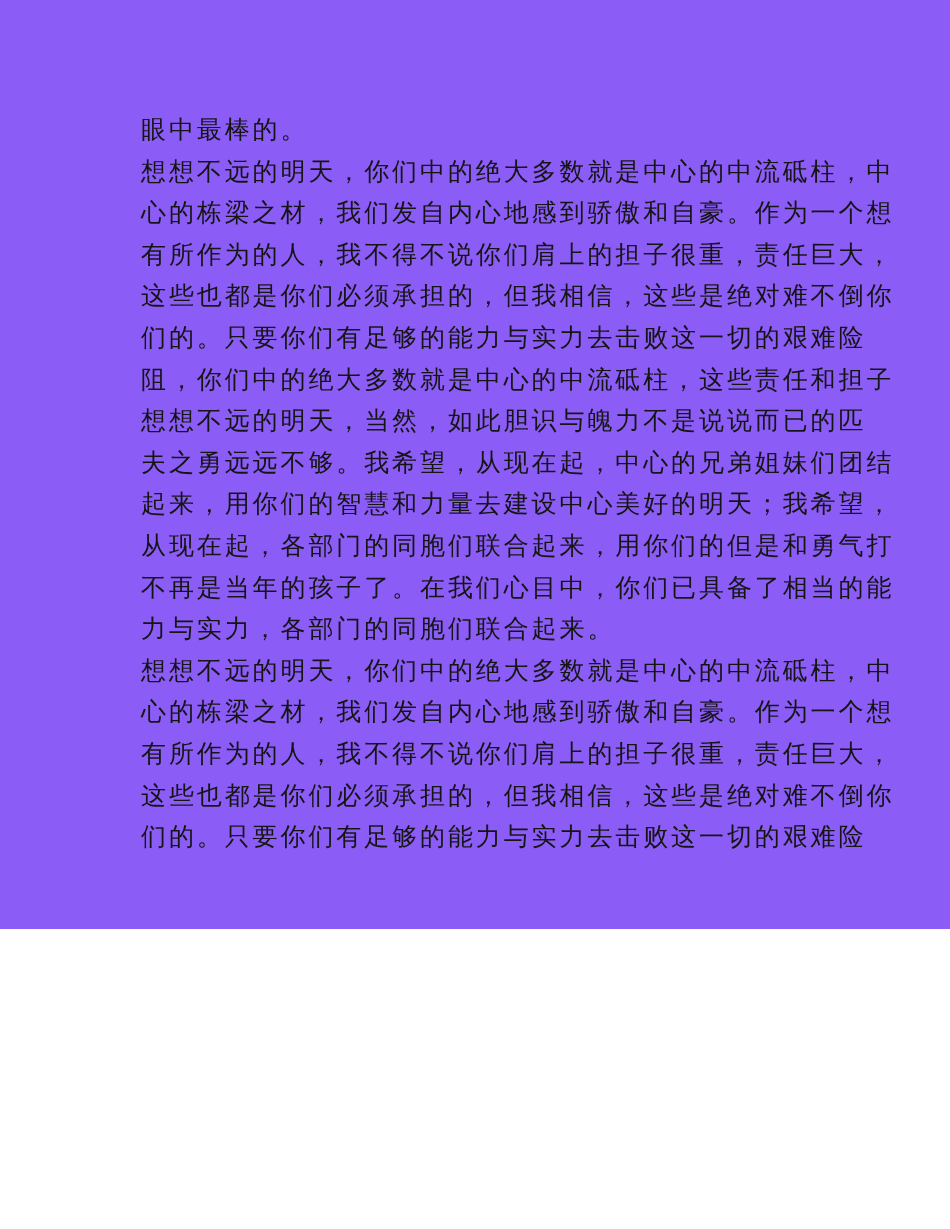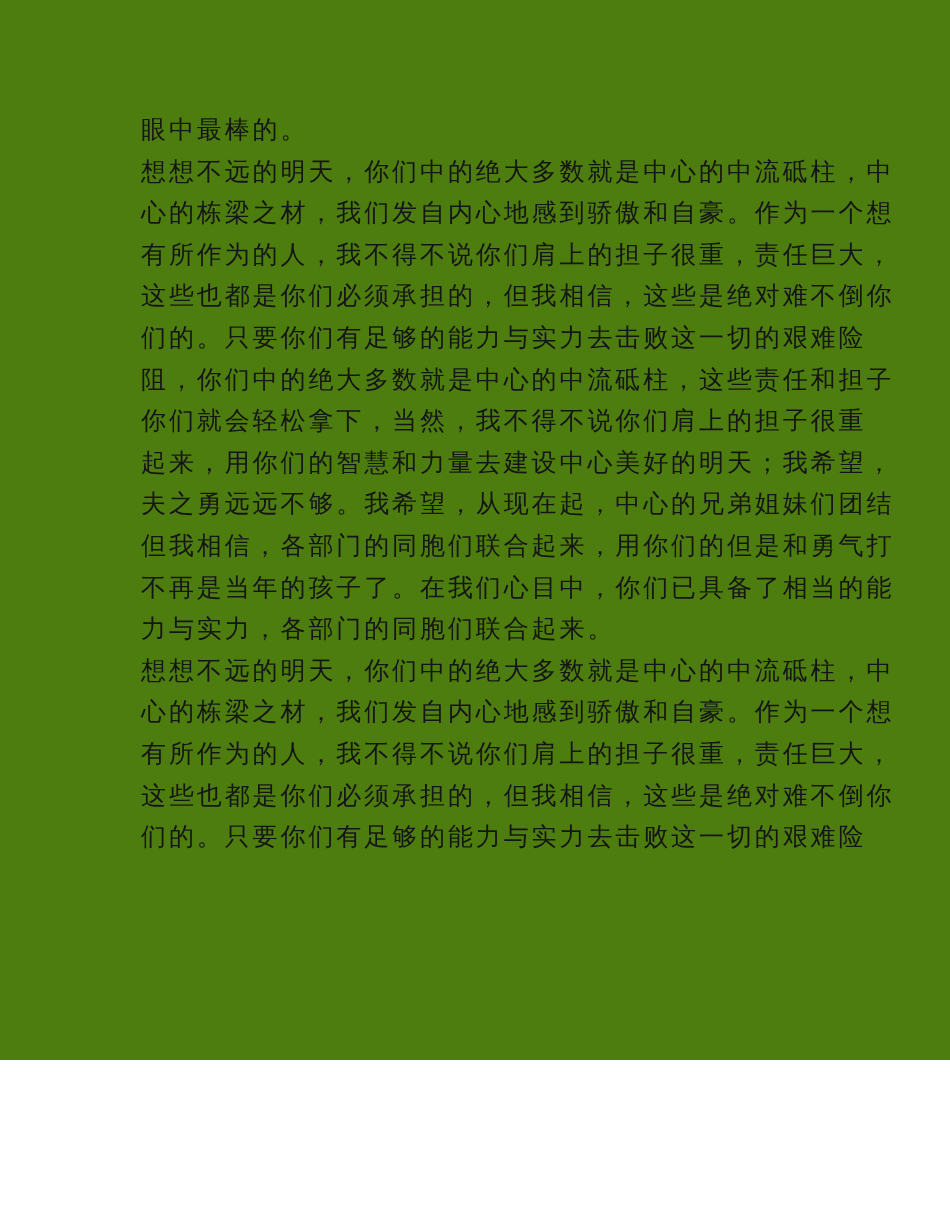--- a/index.html
+++ b/index.html
@@ -13,22 +13,22 @@
       position: relative;
       overflow: hidden;
       font-family: "DejaVu Serif", "Liberation Serif", serif;
       color: #111111;
     }
     .page {
       position: absolute;
       left: 0;
       top: 0;
       width: 950px;
-      height: 1060px;
-      background: #4d7c0f;
+      height: 929px;
+      background: #8b5cf6;
     }
     .text-body {
       position: absolute;
       left: 141px;
       top: 109px;
       width: 680px;
     }
     .line {
       height: 41.6px;
       line-height: 41.6px;
@@ -43,24 +43,24 @@
 
 <div class="page">
   <div class="text-body">
     <div class="line">眼中最棒的。</div>
     <div class="line">想想不远的明天，你们中的绝大多数就是中心的中流砥柱，中</div>
     <div class="line">心的栋梁之材，我们发自内心地感到骄傲和自豪。作为一个想</div>
     <div class="line">有所作为的人，我不得不说你们肩上的担子很重，责任巨大，</div>
     <div class="line">这些也都是你们必须承担的，但我相信，这些是绝对难不倒你</div>
     <div class="line">们的。只要你们有足够的能力与实力去击败这一切的艰难险</div>
     <div class="line">阻，你们中的绝大多数就是中心的中流砥柱，这些责任和担子</div>
-    <div class="line">你们就会轻松拿下，当然，我不得不说你们肩上的担子很重</div>
+    <div class="line">想想不远的明天，当然，如此胆识与魄力不是说说而已的匹</div>
+    <div class="line">夫之勇远远不够。我希望，从现在起，中心的兄弟姐妹们团结</div>
     <div class="line">起来，用你们的智慧和力量去建设中心美好的明天；我希望，</div>
-    <div class="line">夫之勇远远不够。我希望，从现在起，中心的兄弟姐妹们团结</div>
-    <div class="line">但我相信，各部门的同胞们联合起来，用你们的但是和勇气打</div>
+    <div class="line">从现在起，各部门的同胞们联合起来，用你们的但是和勇气打</div>
     <div class="line">不再是当年的孩子了。在我们心目中，你们已具备了相当的能</div>
     <div class="line">力与实力，各部门的同胞们联合起来。</div>
     <div class="line">想想不远的明天，你们中的绝大多数就是中心的中流砥柱，中</div>
     <div class="line">心的栋梁之材，我们发自内心地感到骄傲和自豪。作为一个想</div>
     <div class="line">有所作为的人，我不得不说你们肩上的担子很重，责任巨大，</div>
     <div class="line">这些也都是你们必须承担的，但我相信，这些是绝对难不倒你</div>
     <div class="line">们的。只要你们有足够的能力与实力去击败这一切的艰难险</div>
   </div>
 </div>
 

